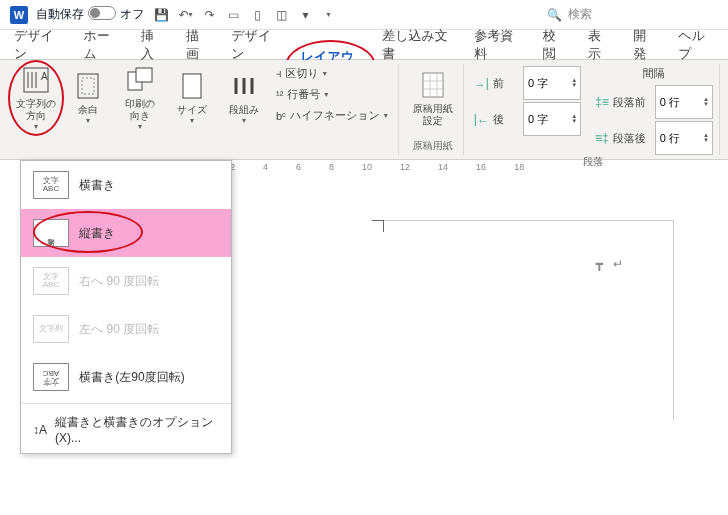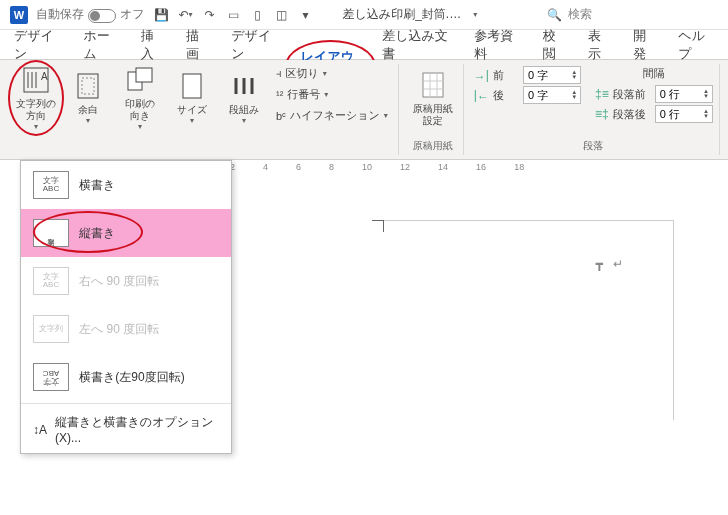--- a/index.html
+++ b/index.html
@@ -1,19 +1,19 @@
 <!DOCTYPE html>
 <html><head>
 <meta charset="utf-8">
 <style>
   * { margin: 0; padding: 0; box-sizing: border-box; font-family: "Yu Gothic UI", "Meiryo", sans-serif; }
   body { background: #fff; width: 728px; height: 515px; overflow: hidden; font-size: 12px; }
   .titlebar { height: 30px; background: #fff; display: flex; align-items: center; padding: 0 10px; border-bottom: 1px solid #e0e0e0; gap: 8px; }
   .word-icon { width: 18px; height: 18px; background: #185abd; color: #fff; display: flex; align-items: center; justify-content: center; font-weight: bold; font-size: 11px; border-radius: 2px; }
-  .autosave { display: flex; align-items: flex-end; gap: 4px; font-size: 12px; color: #737373; }
+  .autosave { display: flex; align-items: flex-start; gap: 4px; font-size: 12px; color: #0f172a; }
   .toggle { width: 28px; height: 14px; border: 1px solid #888; border-radius: 8px; position: relative; background: #fff; }
   .toggle::after { content: ''; width: 10px; height: 10px; border-radius: 50%; background: #888; position: absolute; top: 1px; left: 1px; }
   .qat { display: flex; gap: 6px; align-items: center; }
   .qat-btn { width: 18px; height: 18px; display: flex; align-items: center; justify-content: center; color: #555; cursor: pointer; }
   .filename { margin-left: 20px; color: #444; font-size: 12px; }
   .search { margin-left: auto; display: flex; align-items: center; gap: 6px; color: #888; border: 1px solid transparent; padding: 2px 8px; width: 180px; }
   .tabs { height: 30px; display: flex; align-items: center; padding: 0 4px; border-bottom: 1px solid #d0d0d0; gap: 2px; }
   .tab { padding: 4px 10px; color: #444; cursor: pointer; font-size: 13px; }
   .tab.active { color: #185abd; font-weight: 600; border-bottom: 2px solid #185abd; }
   .tab.circled { position: relative; margin-top: 45px; }
@@ -23,21 +23,21 @@
   .group:last-child { border-right: none; }
   .group-inner { display: flex; gap: 4px; flex: 1; align-items: flex-start; }
   .group-label { font-size: 10px; color: #666; margin-top: auto; padding-bottom: 2px; }
   .big-btn { display: flex; flex-direction: column; align-items: center; justify-content: center; width: 48px; height: 68px; cursor: pointer; font-size: 10px; color: #444; text-align: center; line-height: 1.2; position: relative; }
   .big-btn.circled::after { content: ''; position: absolute; left: -4px; top: -4px; right: -4px; bottom: -4px; border: 2px solid #d01020; border-radius: 50%; pointer-events: none; }
   .icon-box { width: 32px; height: 32px; display: flex; align-items: center; justify-content: center; margin-bottom: 2px; }
   .small-cmds { display: flex; flex-direction: column; gap: 2px; }
   .small-cmd { display: flex; align-items: center; gap: 4px; padding: 2px 4px; cursor: pointer; font-size: 11px; color: #444; white-space: nowrap; }
   .indent-group { display: flex; flex-direction: column; gap: 2px; }
   .indent-row { display: flex; align-items: center; gap: 4px; }
-  .spinbox { border: 1px solid #bbb; background: #fff; width: 58px; height: 18px; font-size: 11px; padding: 0 4px; display: flex; align-items: center; justify-content: space-between; }
+  .spinbox { border: 1px solid #bbb; background: #fff; width: 58px; height: 18px; font-size: 11px; padding: 16px 4px; display: flex; align-items: center; justify-content: space-between; }
   .spin-arrows { font-size: 7px; line-height: 0.7; color: #555; }
   .indent-label { font-size: 11px; color: #444; width: 26px; }
   .indent-head { font-size: 11px; color: #444; text-align: center; margin-bottom: 2px; }
   .ruler-area { height: 20px; background: #fff; display: flex; align-items: center; padding-left: 30px; }
   .ruler { flex: 1; height: 16px; position: relative; color: #888; font-size: 9px; display: flex; gap: 28px; padding-left: 200px; }
   .workspace { display: flex; }
   .vruler { width: 24px; background: #fff; border-right: 1px solid #eee; position: relative; }
   .doc { flex: 1; padding: 40px 0 0 40px; background: #fff; position: relative; }
   .page { width: 290px; height: 200px; border-top: 1px solid #ccc; border-right: 1px solid #ccc; position: relative; margin-left: 320px; }
   .corner-mark { position: absolute; width: 12px; height: 12px; }
@@ -66,21 +66,20 @@
   </div>
   <div class="qat">
     <span class="qat-btn">💾</span>
     <span class="qat-btn">↶<span class="chev">▾</span></span>
     <span class="qat-btn">↷</span>
     <span class="qat-btn">▭</span>
     <span class="qat-btn">▯</span>
     <span class="qat-btn">◫</span>
     <span class="qat-btn">▾</span>
   </div>
-  <span class="filename">差し込み印刷_封筒.…</span>
   <span class="chev" style="margin-left:4px">▾</span>
   <div class="search">
     <span>🔍</span>
     <span>検索</span>
   </div>
 </div>
 
 <div class="tabs">
   <div class="tab">デザイン</div>
   <div class="tab">ホーム</div>

